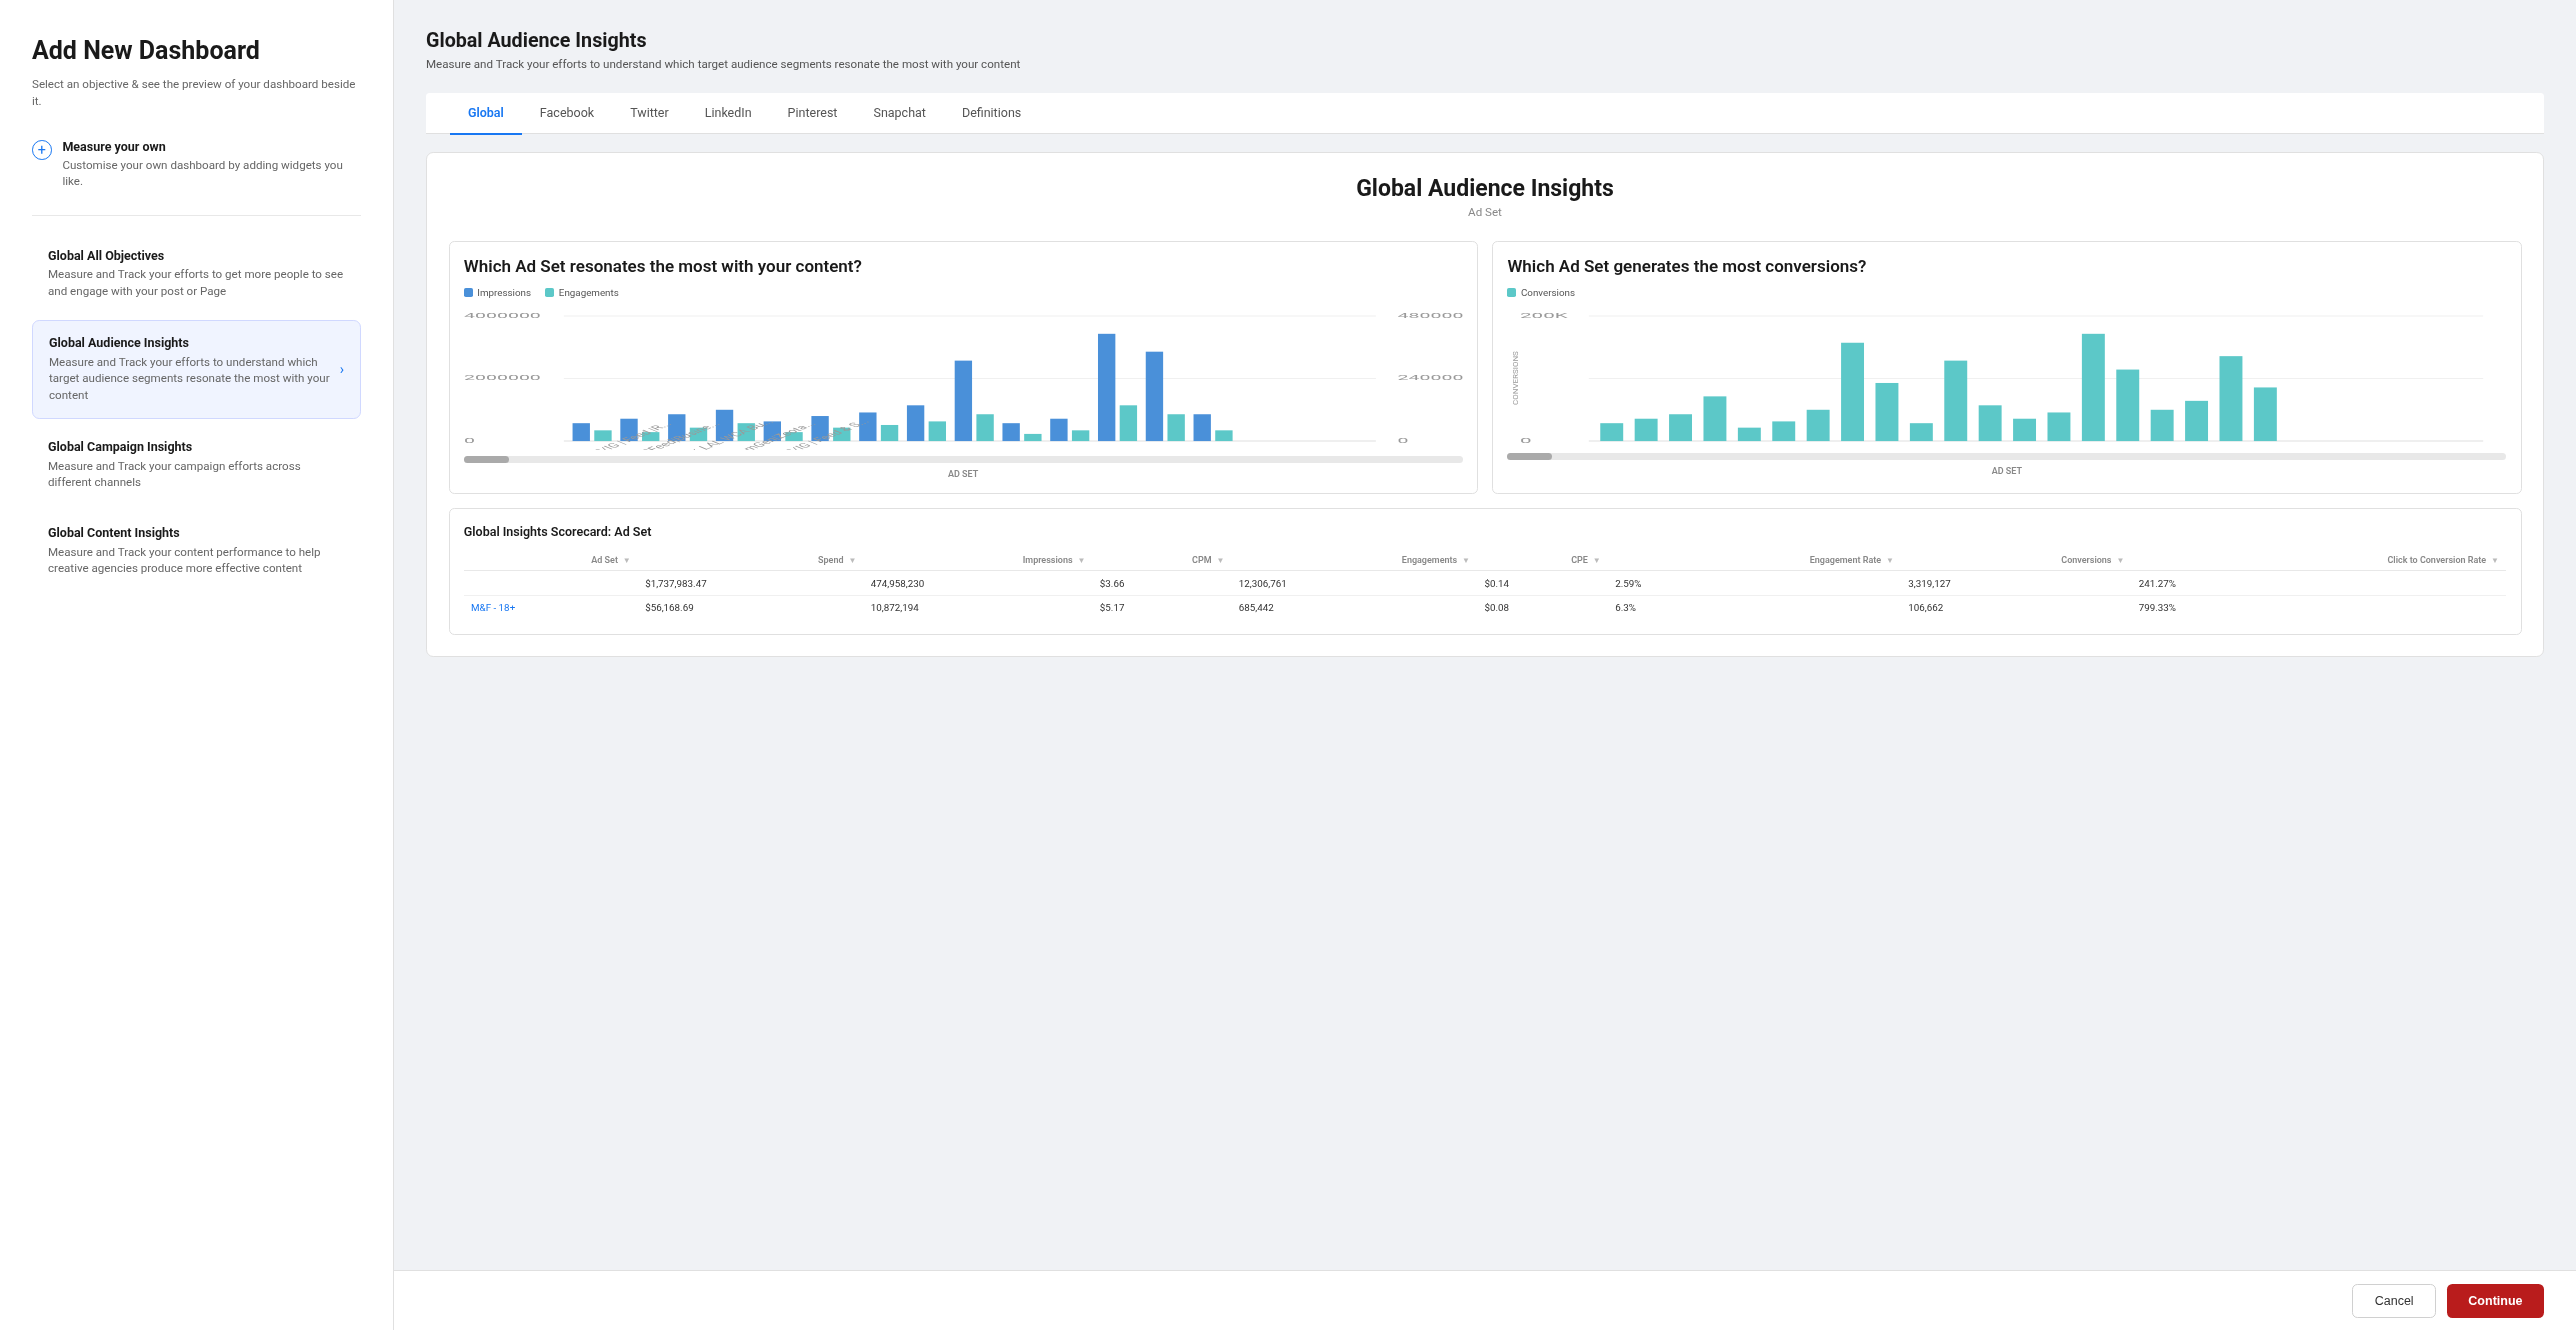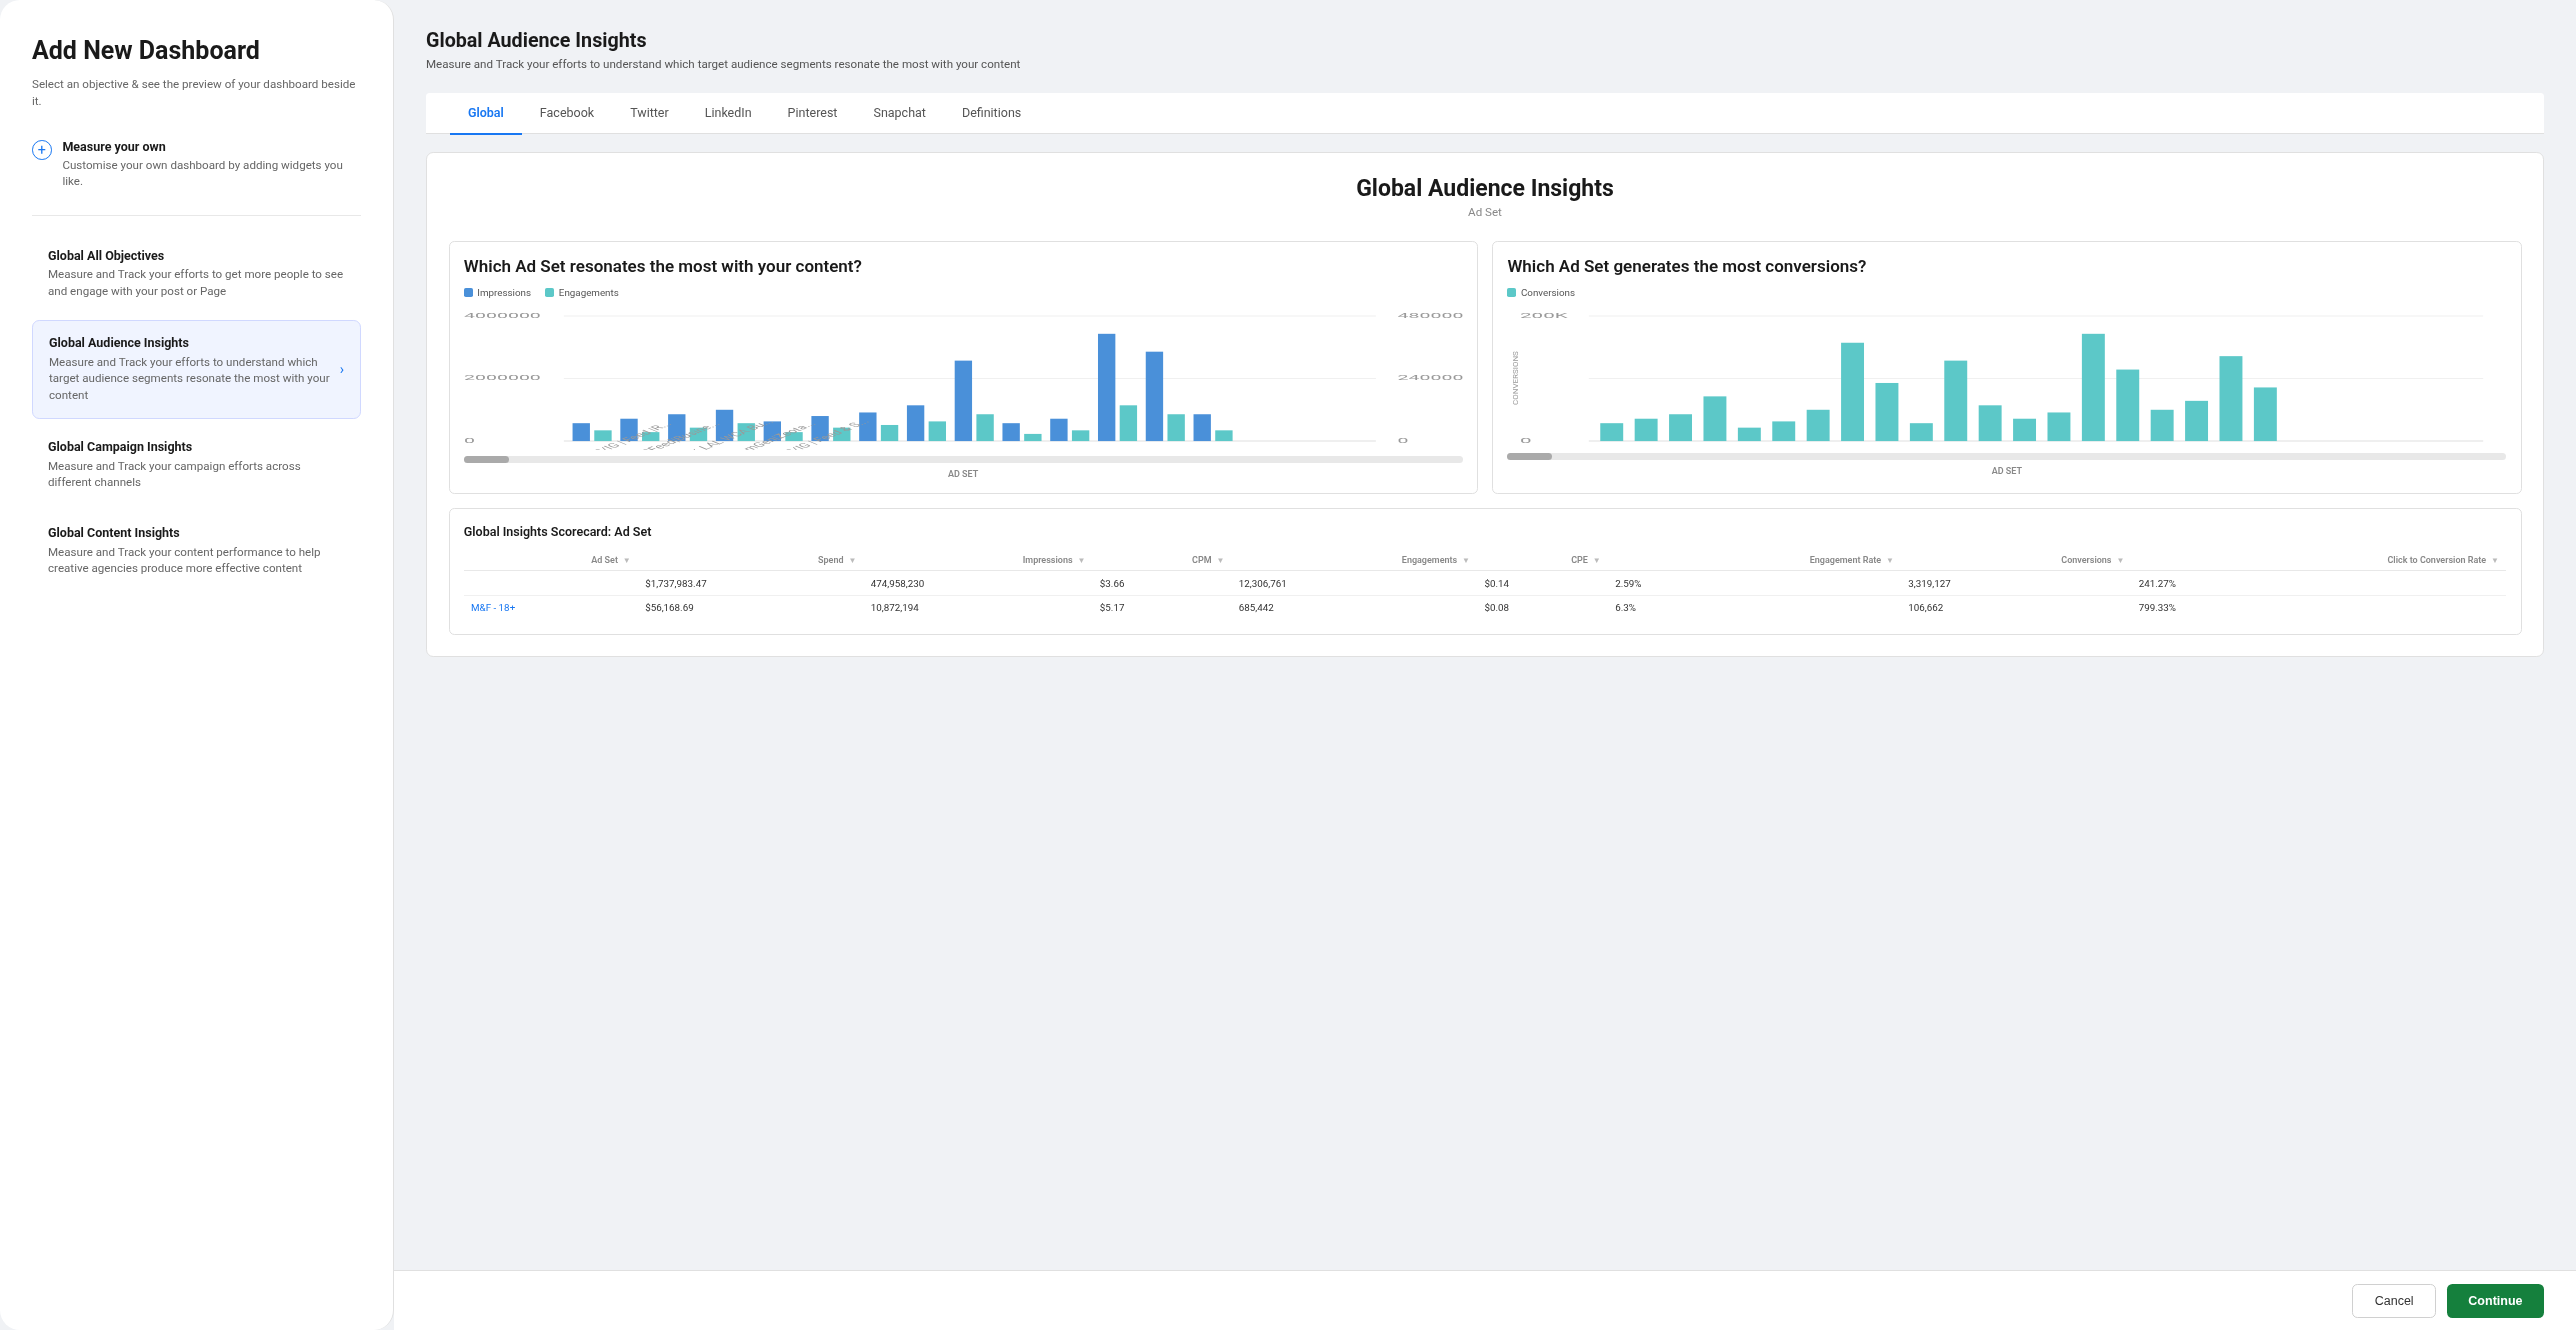--- a/index.html
+++ b/index.html
@@ -6,21 +6,20 @@
     body { font-family: -apple-system, BlinkMacSystemFont, 'Segoe UI', Roboto, sans-serif; background: #f0f2f5; display: flex; height: 100vh; overflow: hidden; }
 
     
     .left-panel {
       width: 394px;
       min-width: 394px;
       background: #fff;
       padding: 36px 32px;
       overflow-y: auto;
       border-right: 0.9px solid #e0e0e0;
-      border-radius: 20px;
     }
     .left-panel h1 { font-size: 25px; font-weight: 700; color: #1a1a1a; margin-bottom: 10.7px; }
     .left-panel .subtitle { font-size: 11.6px; color: #666; line-height: 1.5; margin-bottom: 29px; }
 
     .create-own { display: flex; align-items: flex-start; gap: 10.7px; margin-bottom: 25px; cursor: pointer; }
     .create-own .circle-icon { width: 19.7px; height: 19.7px; border-radius: 50%; border: 1.8px solid #1877f2; color: #1877f2; display: flex; align-items: center; justify-content: center; font-size: 14.3px; flex-shrink: 0; margin-top: 0.9px; }
     .create-own .text h3 { font-size: 12.5px; font-weight: 700; color: #1a1a1a; }
     .create-own .text p { font-size: 11.6px; color: #666; margin-top: 2.7px; line-height: 1.4; }
 
     .divider { height: 0.9px; background: #e8e8e8; margin: 7.2px 0 18px; }
@@ -72,21 +71,21 @@
     .data-table { width: 100%; border-collapse: collapse; font-size: 9.8px; }
     .data-table th { font-size: 9px; color: #888; font-weight: 600; text-align: right; padding: 5.4px 7.2px; border-bottom: 0.9px solid #e8e8e8; white-space: nowrap; }
     .data-table td { padding: 6.3px 7.2px; border-bottom: 0.9px solid #f0f0f0; color: #333; white-space: nowrap; }
     .data-table .sort-icon { margin-left: 2.7px; color: #bbb; font-size: 8px; }
     .data-table .link { color: #1877f2; text-decoration: none; margin-top: 27px; }
     .data-table tr:last-child td { border-bottom: none; }
 
     
     .footer-bar { position: fixed; bottom: 0; right: 0; width: calc(100% - 394px); background: #fff; border-top: 0.9px solid #e0e0e0; padding: 12.5px 32px; display: flex; justify-content: flex-end; gap: 10.7px; z-index: 100; }
     .btn-cancel { padding: 9px 21.5px; border: 0.9px solid #d0d0d0; background: #fff; border-radius: 5.4px; font-size: 12.5px; cursor: pointer; color: #333; font-weight: 500; }
-    .btn-continue { padding: 9px 21.5px; background: #15803d; border: none; border-radius: 5.4px; font-size: 12.5px; cursor: pointer; color: #fff; font-weight: 600; }
+    .btn-continue { padding: 9px 21.5px; background: #b91c1c; border: none; border-radius: 5.4px; font-size: 12.5px; cursor: pointer; color: #fff; font-weight: 600; }
   </style>
 </head>
 <body>
 
 <div class="left-panel">
   <h1>Add New Dashboard</h1>
   <p class="subtitle">Select an objective &amp; see the preview of your dashboard beside it.</p>
 
   <div class="create-own">
     <div class="circle-icon">+</div>

